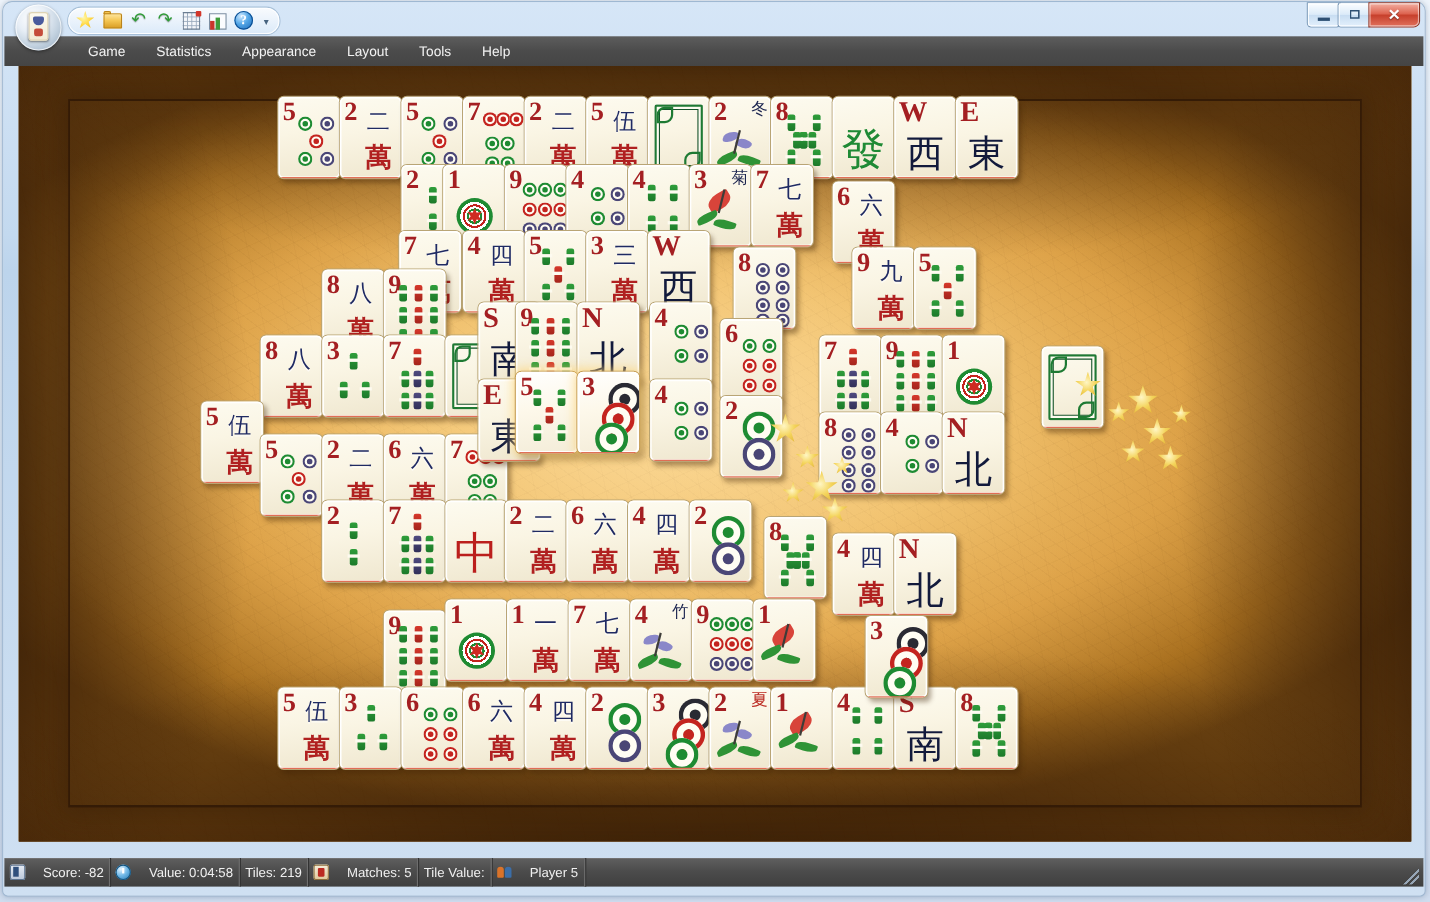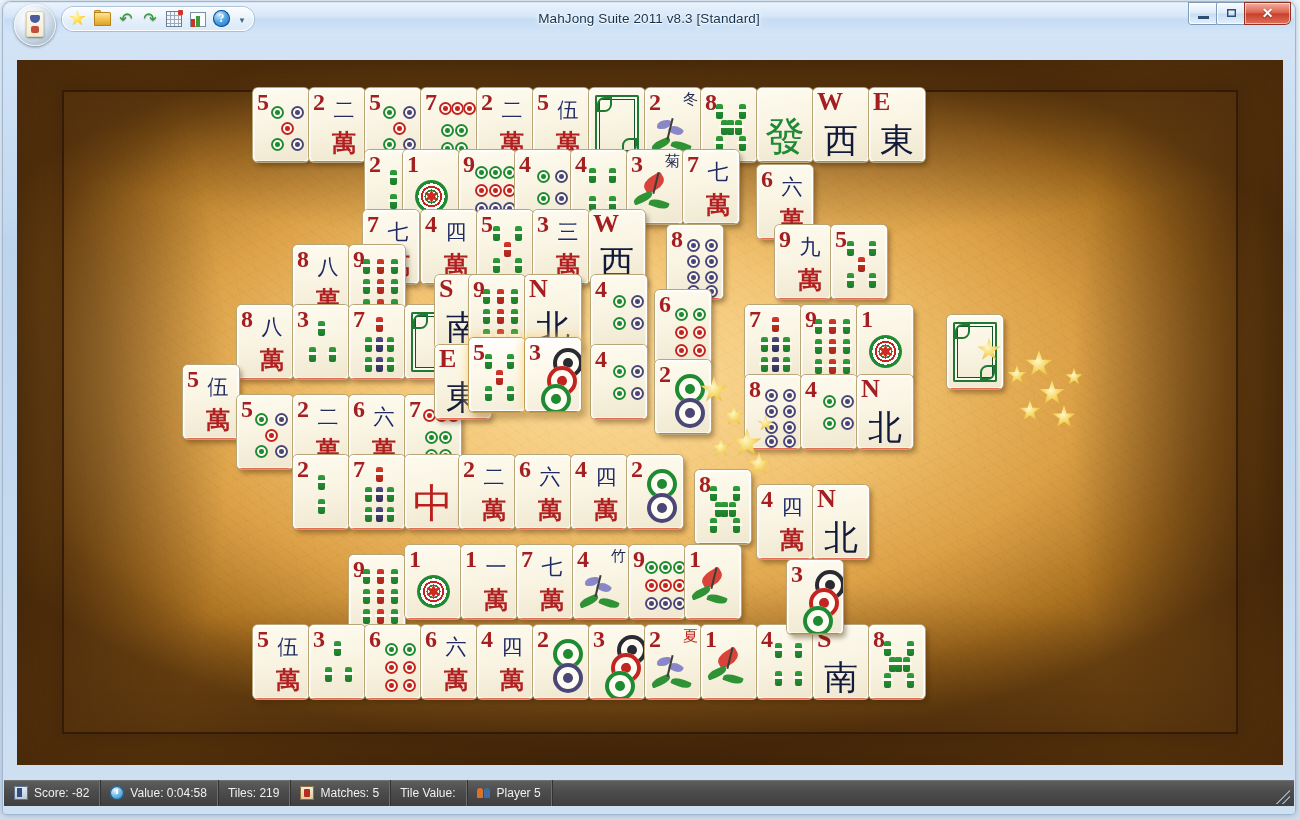--- a/index.html
+++ b/index.html
@@ -325,21 +325,21 @@
   }
 
   
   #statusbar{
     position:absolute;left:4px;bottom:14px;width:1290px;height:26px;
     background:linear-gradient(180deg,#5f5f5f 0%,#4c4c4c 45%,#3f3f3f 100%);
     display:flex;align-items:stretch;
     box-shadow:inset 0 1px 0 rgba(255,255,255,.12);
   }
   .sb-cell{
-    display:flex;align-items:center;gap:6px;padding:0 10px;
+    display:flex;align-items:center;gap:16px;padding:0 5px;
     color:#f0f0f0;font-size:12px;white-space:nowrap;
     border-right:1px solid #6e6e6e;box-shadow:1px 0 0 #323232;
   }
   .sb-ico{width:14px;height:14px;position:relative;flex:0 0 auto;}
   .ic-score{
     background:linear-gradient(180deg,#e8edf5 0%,#b9c6d8 100%);
     box-shadow:inset 0 0 0 1px #5d7490;border-radius:2px;
   }
   .ic-score:after{content:"";position:absolute;left:3px;top:2px;width:5px;height:9px;background:#2f4f7c;}
   .ic-clock{
@@ -365,23 +365,20 @@
       linear-gradient(135deg,transparent 0 72%,#9fb0c2 72% 79%,transparent 79% 100%);
     opacity:.9;
   }
 </style>
 </head>
 <body>
 
 <div id="app">
   <div class="win-frame"></div>
 
-  <div id="titlebar">
-    <div id="title-text">MahJong Suite 2011 v8.3  [Standard]</div>
-  </div>
 
   <div id="orb">
     <div class="orb-tile"></div>
   </div>
 
   <div id="qat">
     <div class="qicon">
         <div class="ic-star"></div>
       </div>
     <div class="qicon">
@@ -406,20 +403,28 @@
   </div>
 
   <div id="wbtns">
     <div class="wbtn" id="wbtn-min"></div>
     <div class="wbtn" id="wbtn-max"></div>
     <div class="wbtn" id="wbtn-close">
       <div class="x">✕</div>
     </div>
   </div>
 
+  <div id="menubar">
+    <div class="menu-item">Game</div>
+    <div class="menu-item">Statistics</div>
+    <div class="menu-item">Appearance</div>
+    <div class="menu-item">Layout</div>
+    <div class="menu-item">Tools</div>
+    <div class="menu-item">Help</div>
+  </div>
 
   <div id="board">
     <div id="board-tex"></div>
     <div id="board-inner"></div>
     <div id="tiles">
         <div class="tile" style="left: 236px; top: 28px; z-index: 107;">
           <div class="num">5</div>
           <div class="dots">
             <div class="dot g" style="left:18px;top:16px"></div>
             <div class="dot b" style="left:38px;top:16px"></div>

